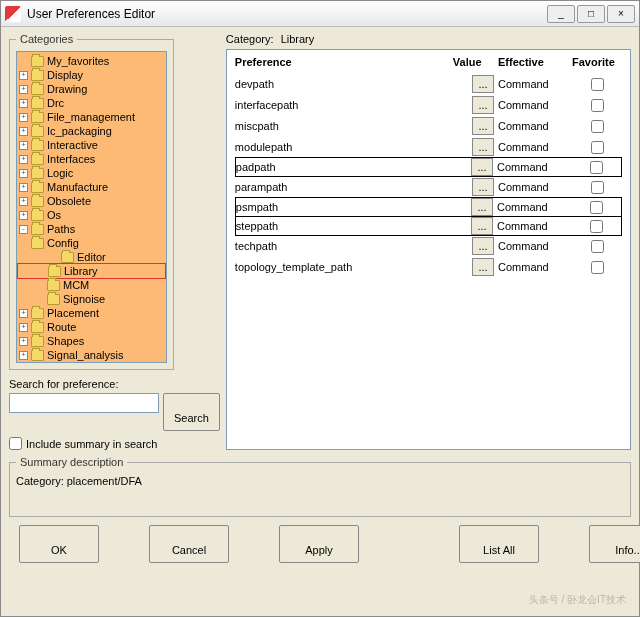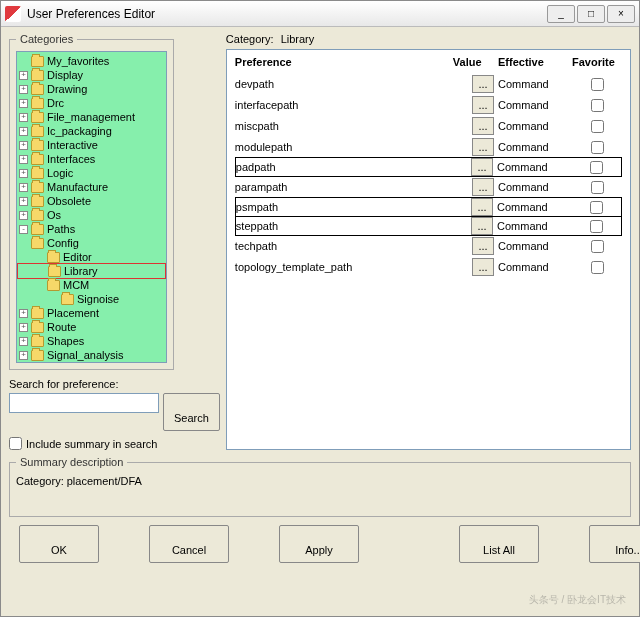--- a/index.html
+++ b/index.html
@@ -54,21 +54,21 @@
 fieldset {
   border: 1px solid #aaa;
   padding: 6px;
   background: #ece9d8;
 }
 legend { font-size: 11px; padding: 0 4px; color: #333; }
 .categories-box {
   width: 165px;
 }
 .tree-wrap {
-  background: #86efac;
+  background: #fdba74;
   border: 1px solid #7f9db9;
   height: 312px;
   overflow-y: scroll;
   padding: 2px 0;
 }
 .tree { list-style: none; }
 .tree li {
   white-space: nowrap;
   font-size: 11px;
   line-height: 14px;
@@ -277,36 +277,36 @@
                 <li style="padding-left: 2px;">
                   <span class="exp">-</span>
                   <span class="folder-icon"></span>
                   <span class="label">Paths</span>
                 </li>
                 <li style="">
                   <span class="exp blank"></span>
                   <span class="folder-icon"></span>
                   <span class="label">Config</span>
                 </li>
+                <li style="padding-left: 32px;">
+                  <span class="exp blank"></span>
+                  <span class="folder-icon"></span>
+                  <span class="label">Editor</span>
+                </li>
+                <li class="highlight-red" style="padding-left: 18px;">
+                  <span class="exp blank"></span>
+                  <span class="folder-icon"></span>
+                  <span class="label">Library</span>
+                </li>
                 <li style="padding-left: 18px;">
                   <span class="exp blank"></span>
                   <span class="folder-icon"></span>
-                  <span class="label">Editor</span>
-                </li>
-                <li class="highlight-red" style="padding-left: 18px;">
-                  <span class="exp blank"></span>
-                  <span class="folder-icon"></span>
-                  <span class="label">Library</span>
+                  <span class="label">MCM</span>
                 </li>
                 <li style="padding-left: 18px;">
-                  <span class="exp blank"></span>
-                  <span class="folder-icon"></span>
-                  <span class="label">MCM</span>
-                </li>
-                <li style="padding-left: 32px;">
                   <span class="exp blank"></span>
                   <span class="folder-icon"></span>
                   <span class="label">Signoise</span>
                 </li>
                 <li style="padding-left: 2px;">
                   <span class="exp">+</span>
                   <span class="folder-icon"></span>
                   <span class="label">Placement</span>
                 </li>
                 <li style="padding-left: 2px;">

